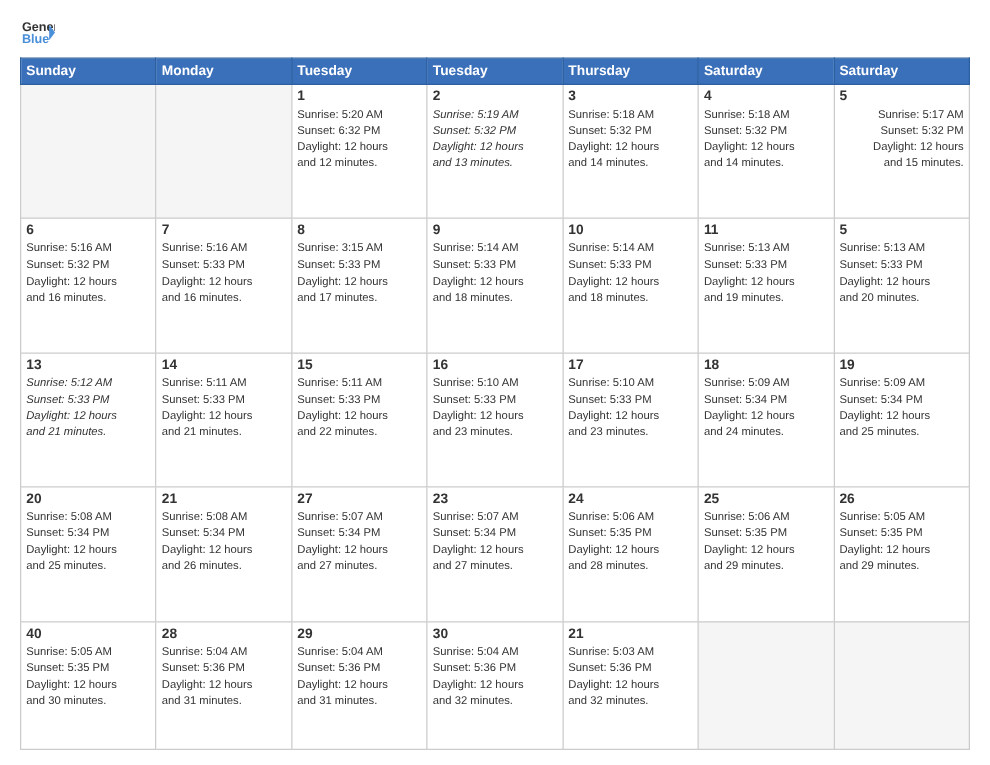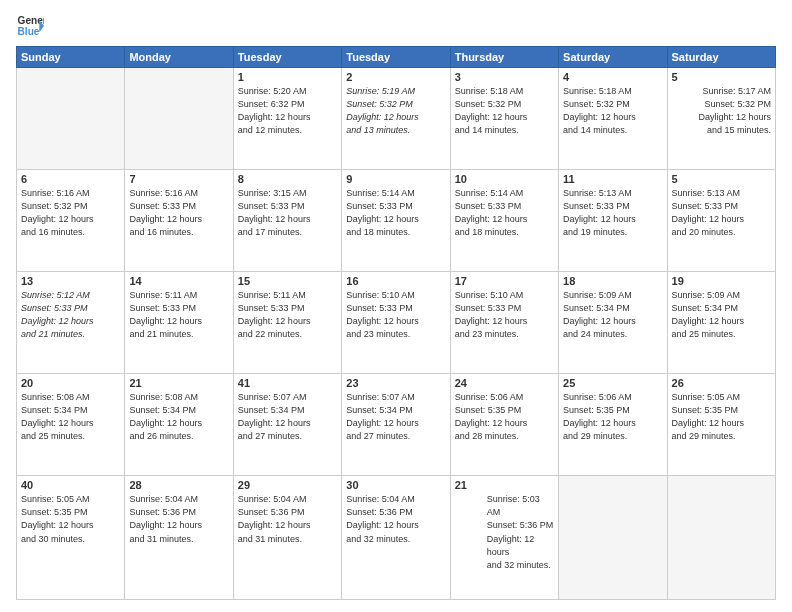--- a/index.html
+++ b/index.html
@@ -270,21 +270,21 @@
 and 25 minutes.</div>
           </td>
           <td>
             <div class="day-num">21</div>
             <div class="day-info" style="white-space: pre-line;">Sunrise: 5:08 AM
 Sunset: 5:34 PM
 Daylight: 12 hours
 and 26 minutes.</div>
           </td>
           <td>
-            <div class="day-num">41</div>
+            <div class="day-num">27</div>
             <div class="day-info" style="white-space: pre-line;">Sunrise: 5:07 AM
 Sunset: 5:34 PM
 Daylight: 12 hours
 and 27 minutes.</div>
           </td>
           <td>
             <div class="day-num">23</div>
             <div class="day-info" style="white-space: pre-line;">Sunrise: 5:07 AM
 Sunset: 5:34 PM
 Daylight: 12 hours
@@ -336,21 +336,21 @@
           </td>
           <td>
             <div class="day-num">30</div>
             <div class="day-info" style="white-space: pre-line;">Sunrise: 5:04 AM
 Sunset: 5:36 PM
 Daylight: 12 hours
 and 32 minutes.</div>
           </td>
           <td>
             <div class="day-num">21</div>
-            <div class="day-info" style="white-space: pre-line; margin-left: 32px;">Sunrise: 5:03 AM
+            <div class="day-info" style="white-space: pre-line;">Sunrise: 5:03 AM
 Sunset: 5:36 PM
 Daylight: 12 hours
 and 32 minutes.</div>
           </td>
           <td class="empty"></td>
           <td class="empty"></td>
         </tr>
       </tbody>
   </table>
 </div>

